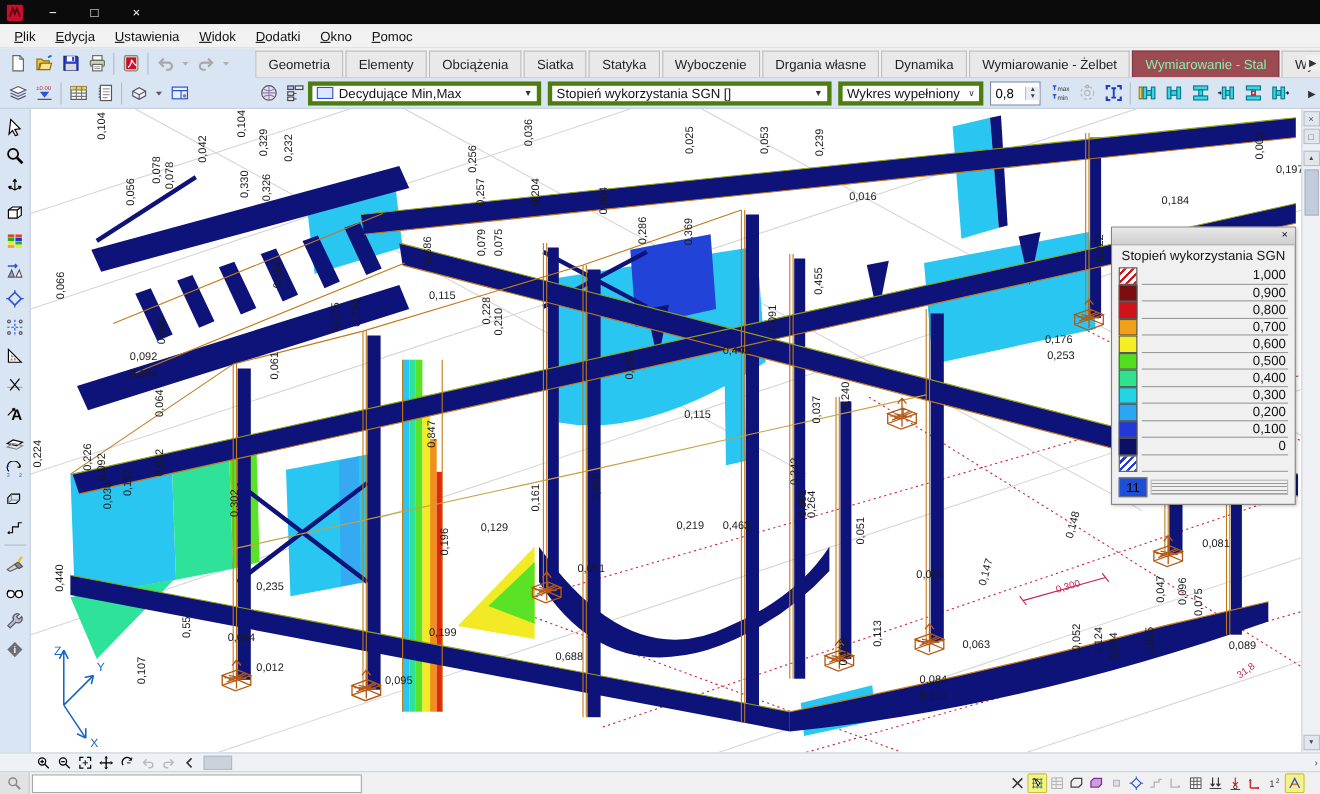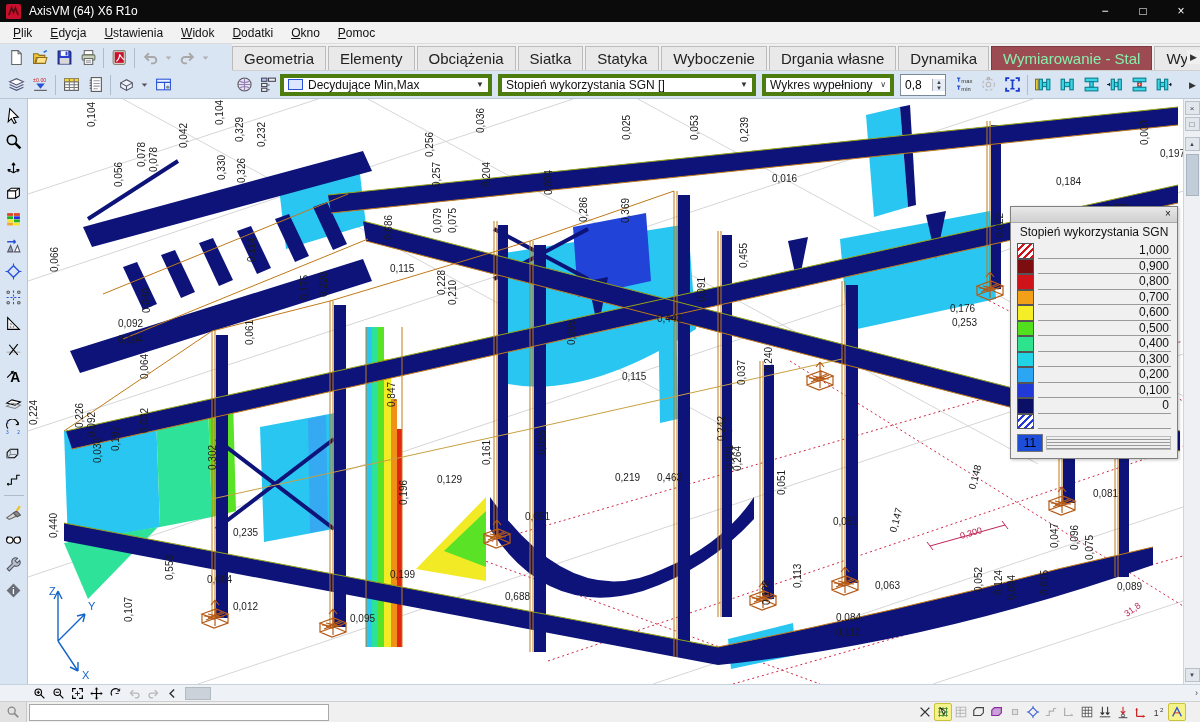--- a/index.html
+++ b/index.html
@@ -10,21 +10,21 @@
   .titlebar .title { font-size:12px; flex:1; }
   .winbtn { width:38px; height:22px; display:flex; align-items:center; justify-content:center;
     font-size:12px; color:#fff; }
   .menubar { height:22px; background:#f2f2f2; border-bottom:1px solid #dcdcdc;
     display:flex; align-items:center; padding-left:4px; }
   .menu-item { font-size:12px; padding:2px 9px; color:#111; }
   .row1 { height:27px; display:flex; background:#f0f0f0; }
   .qat1 { width:232px; background:#d9e5f2; display:flex; align-items:center; padding-left:4px; }
   .tabbar { flex:1; display:flex; align-items:stretch; overflow:hidden; position:relative;
     background:#f0f0f0; border-bottom:1px solid #d0d0d0; }
-  .tab { flex-shrink:0; font-size:15px; padding:0 11px; display:flex; align-items:center;
+  .tab { flex-shrink:0; font-size:12px; padding:0 11px; display:flex; align-items:center;
     background:#e9e9e9; border:1px solid #bcbcbc; border-bottom:none; margin-right:2px;
     margin-top:2px; color:#222; white-space:nowrap; }
   .tab.active { background:#9c4b52; color:#86efac; border-color:#7d3a40; }
   .tab-overflow { position:absolute; right:0; top:6px; font-size:9px; color:#333;
     background:#f0f0f0; padding:2px 3px; }
   .row2 { height:28px; background:#d9e5f2; display:flex; align-items:center; border-bottom:1px solid #b8c6d6; }
   .qat2 { width:232px; display:flex; align-items:center; padding-left:4px; }
   .tbtn { width:24px; height:24px; display:flex; align-items:center; justify-content:center;
     border:1px solid transparent; border-radius:2px; flex-shrink:0; }
   .tbtn svg { width:17px; height:17px; }
@@ -92,21 +92,20 @@
 </head>
 <body>
 
 <div class="titlebar">
   <span class="logo">
     <svg viewBox="0 0 16 16">
         <rect width="16" height="16" rx="2" fill="#c8102e"></rect>
         <path d="M3 12L6 4l2 5 2-5 3 8" stroke="#5a0810" stroke-width="1.8" fill="none"></path>
       </svg>
   </span>
-  <span class="title">AxisVM (64) X6 R1o</span>
   <div class="winbtn">−</div>
   <div class="winbtn">□</div>
   <div class="winbtn">×</div>
 </div>
 
 <div class="menubar" id="menubar">
     <span class="menu-item"><u>P</u>lik</span>
     <span class="menu-item"><u>E</u>dycja</span>
     <span class="menu-item"><u>U</u>stawienia</span>
     <span class="menu-item"><u>W</u>idok</span>
@@ -182,20 +181,21 @@
     </div>
   <div class="tabbar" id="tabbar">
       <div class="tab">Geometria</div>
       <div class="tab">Elementy</div>
       <div class="tab">Obciążenia</div>
       <div class="tab">Siatka</div>
       <div class="tab">Statyka</div>
       <div class="tab">Wyboczenie</div>
       <div class="tab">Drgania własne</div>
       <div class="tab">Dynamika</div>
+      <div class="tab">Wymiarowanie - Żelbet</div>
       <div class="tab active">Wymiarowanie - Stal</div>
       <div class="tab">Wymiarowanie - Drewno</div>
       <div class="tab-overflow">▶</div>
     </div>
 </div>
 
 <div class="row2">
   <div class="qat2" id="qat2">
       <div class="tbtn">
         <svg viewBox="0 0 16 16">

